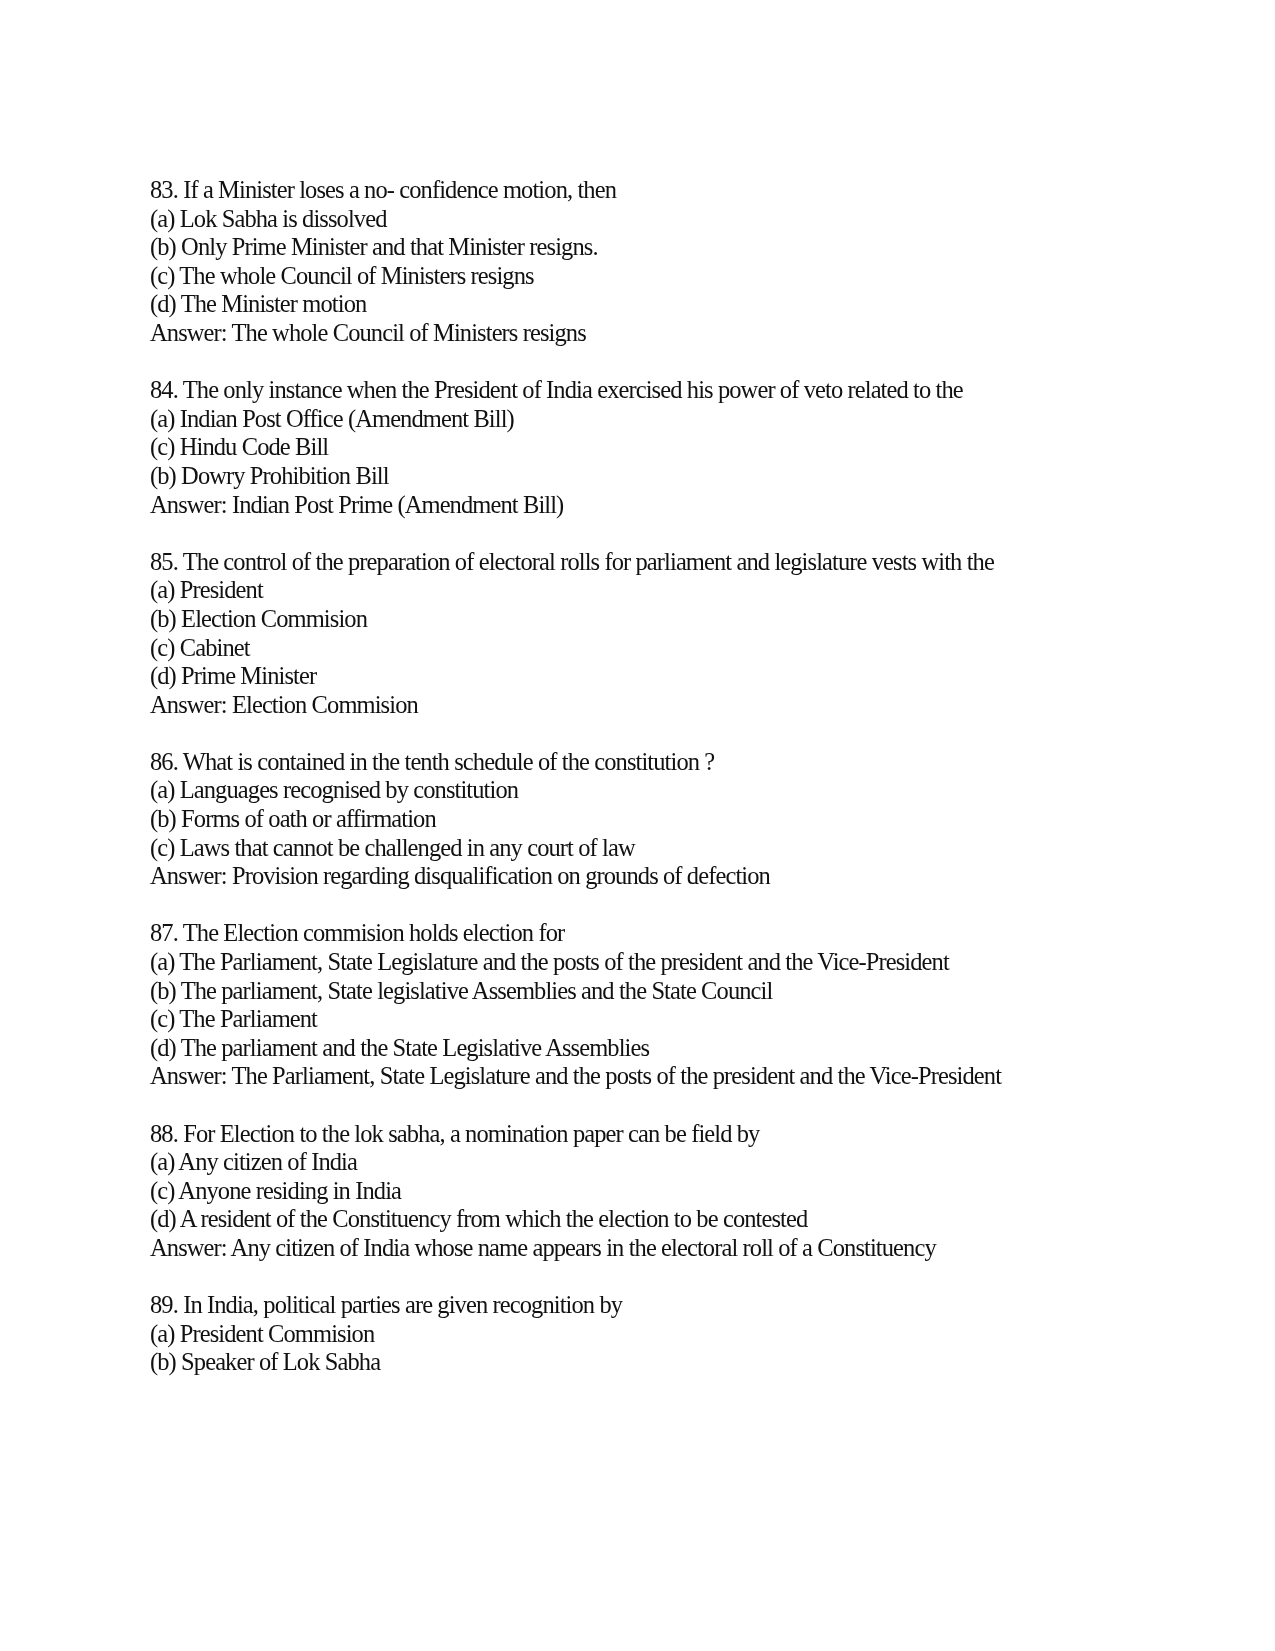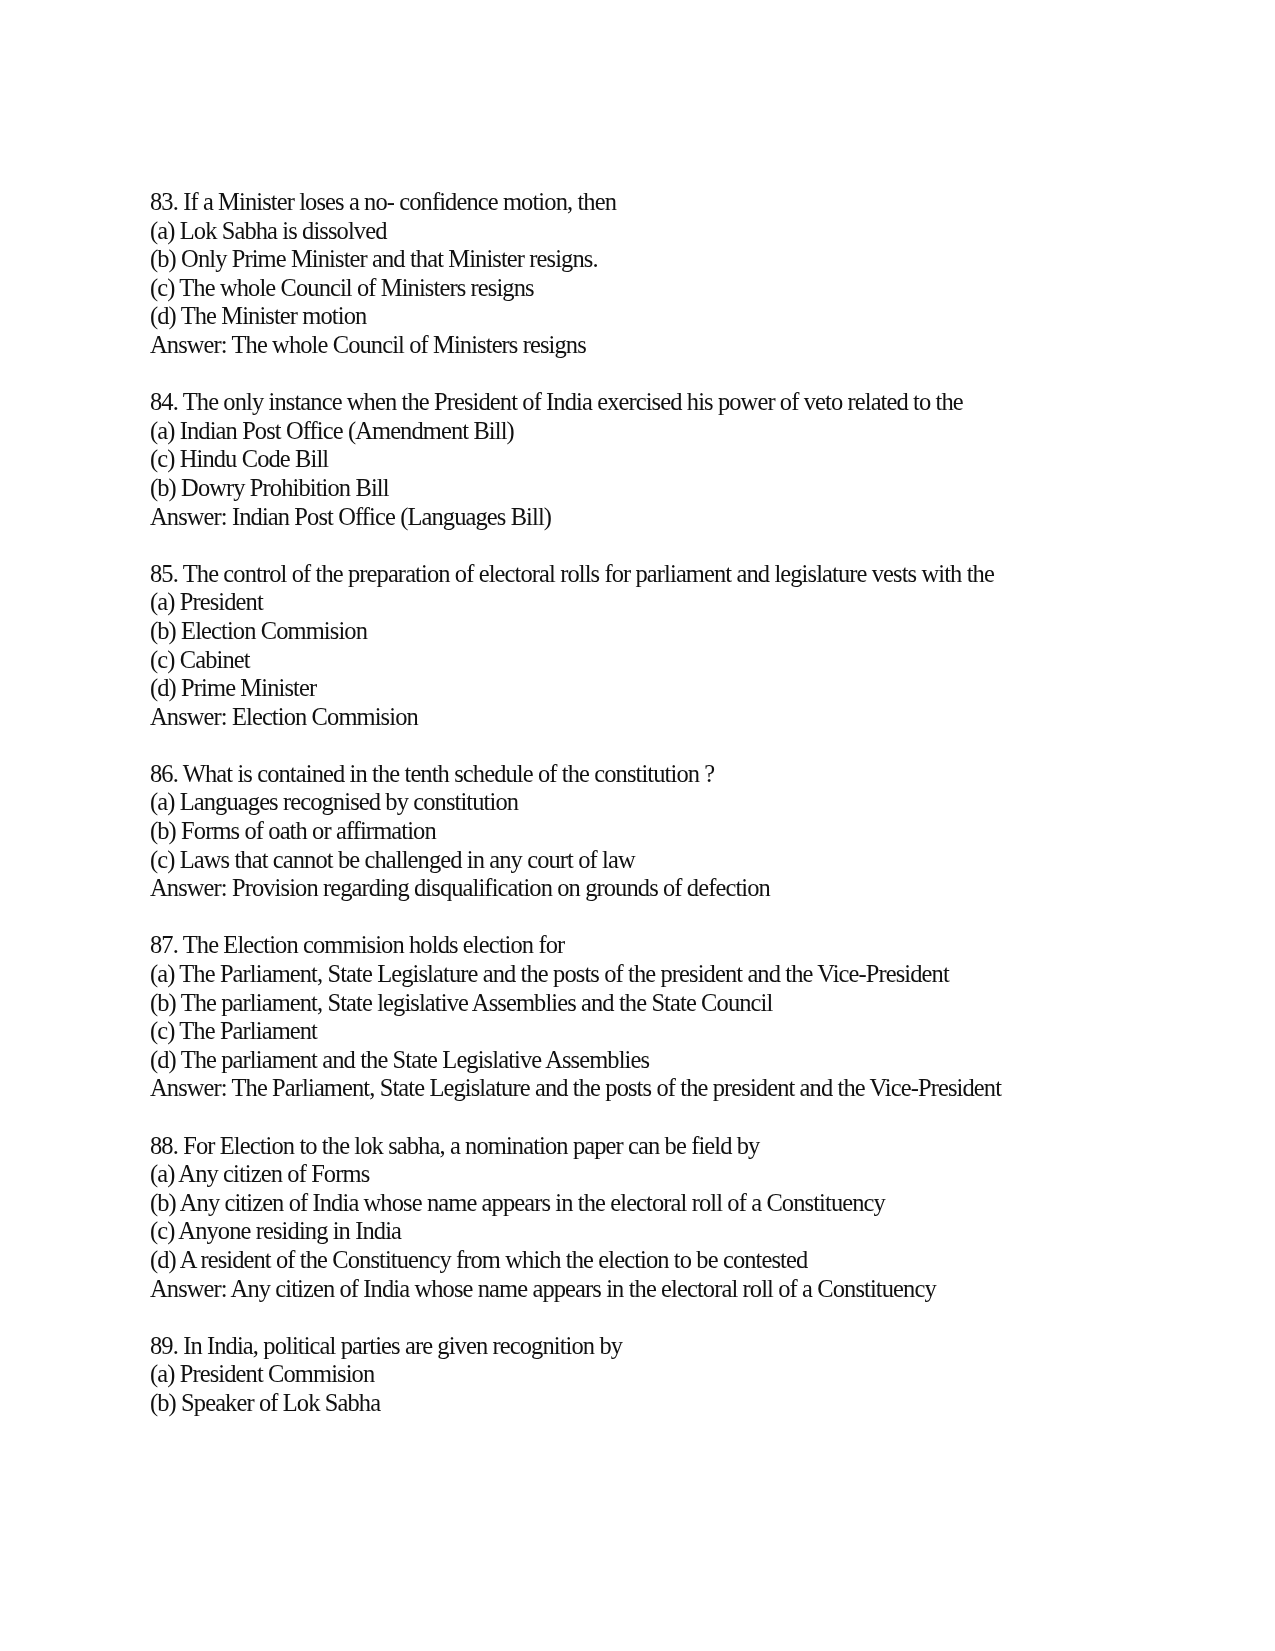--- a/index.html
+++ b/index.html
@@ -11,21 +11,21 @@
     width: 1275px;
     height: 1651px;
     position: relative;
     overflow: hidden;
     font-family: "Liberation Serif", "DejaVu Serif", serif;
     color: #111111;
   }
   .page {
     position: absolute;
     left: 150px;
-    top: 188px;
+    top: 176px;
     width: 1060px;
   }
   .question {
     margin: 0 0 28.6px 0;
   }
   .line {
     font-size: 24.5px;
     line-height: 28.6px;
     height: 28.6px;
     letter-spacing: -0.9px;
@@ -45,21 +45,21 @@
     <div class="line">(c) The whole Council of Ministers resigns</div>
     <div class="line">(d) The Minister motion</div>
     <div class="line">Answer: The whole Council of Ministers resigns</div>
   </div>
 
   <div class="question">
     <div class="line"><span>84.</span> <span>The only instance when the President of India exercised his power of veto related to the</span></div>
     <div class="line">(a) Indian Post Office (Amendment Bill)</div>
     <div class="line">(c) Hindu Code Bill</div>
     <div class="line">(b) Dowry Prohibition Bill</div>
-    <div class="line">Answer: Indian Post Office (Languages Bill)</div>
+    <div class="line">Answer: Indian Post Prime (Amendment Bill)</div>
   </div>
 
   <div class="question">
     <div class="line"><span>85.</span> <span>The control of the preparation of electoral rolls for parliament and legislature vests with the</span></div>
     <div class="line">(a) President</div>
     <div class="line">(b) Election Commision</div>
     <div class="line">(c) Cabinet</div>
     <div class="line">(d) Prime Minister</div>
     <div class="line">Answer: Election Commision</div>
   </div>
@@ -76,22 +76,21 @@
     <div class="line"><span>87.</span> <span>The Election commision holds election for</span></div>
     <div class="line">(a) The Parliament, State Legislature and the posts of the president and the Vice-President</div>
     <div class="line">(b) The parliament, State legislative Assemblies and the State Council</div>
     <div class="line">(c) The Parliament</div>
     <div class="line">(d) The parliament and the State Legislative Assemblies</div>
     <div class="line">Answer: The Parliament, State Legislature and the posts of the president and the Vice-President</div>
   </div>
 
   <div class="question">
     <div class="line"><span>88.</span> <span>For Election to the lok sabha, a nomination paper can be field by</span></div>
-    <div class="line">(a) Any citizen of Forms</div>
-    <div class="line">(b) Any citizen of India whose name appears in the electoral roll of a Constituency</div>
+    <div class="line">(a) Any citizen of India</div>
     <div class="line">(c) Anyone residing in India</div>
     <div class="line">(d) A resident of the Constituency from which the election to be contested</div>
     <div class="line">Answer: Any citizen of India whose name appears in the electoral roll of a Constituency</div>
   </div>
 
   <div class="question">
     <div class="line"><span>89.</span> <span>In India, political parties are given recognition by</span></div>
     <div class="line">(a) President Commision</div>
     <div class="line">(b) Speaker of Lok Sabha</div>
   </div>

